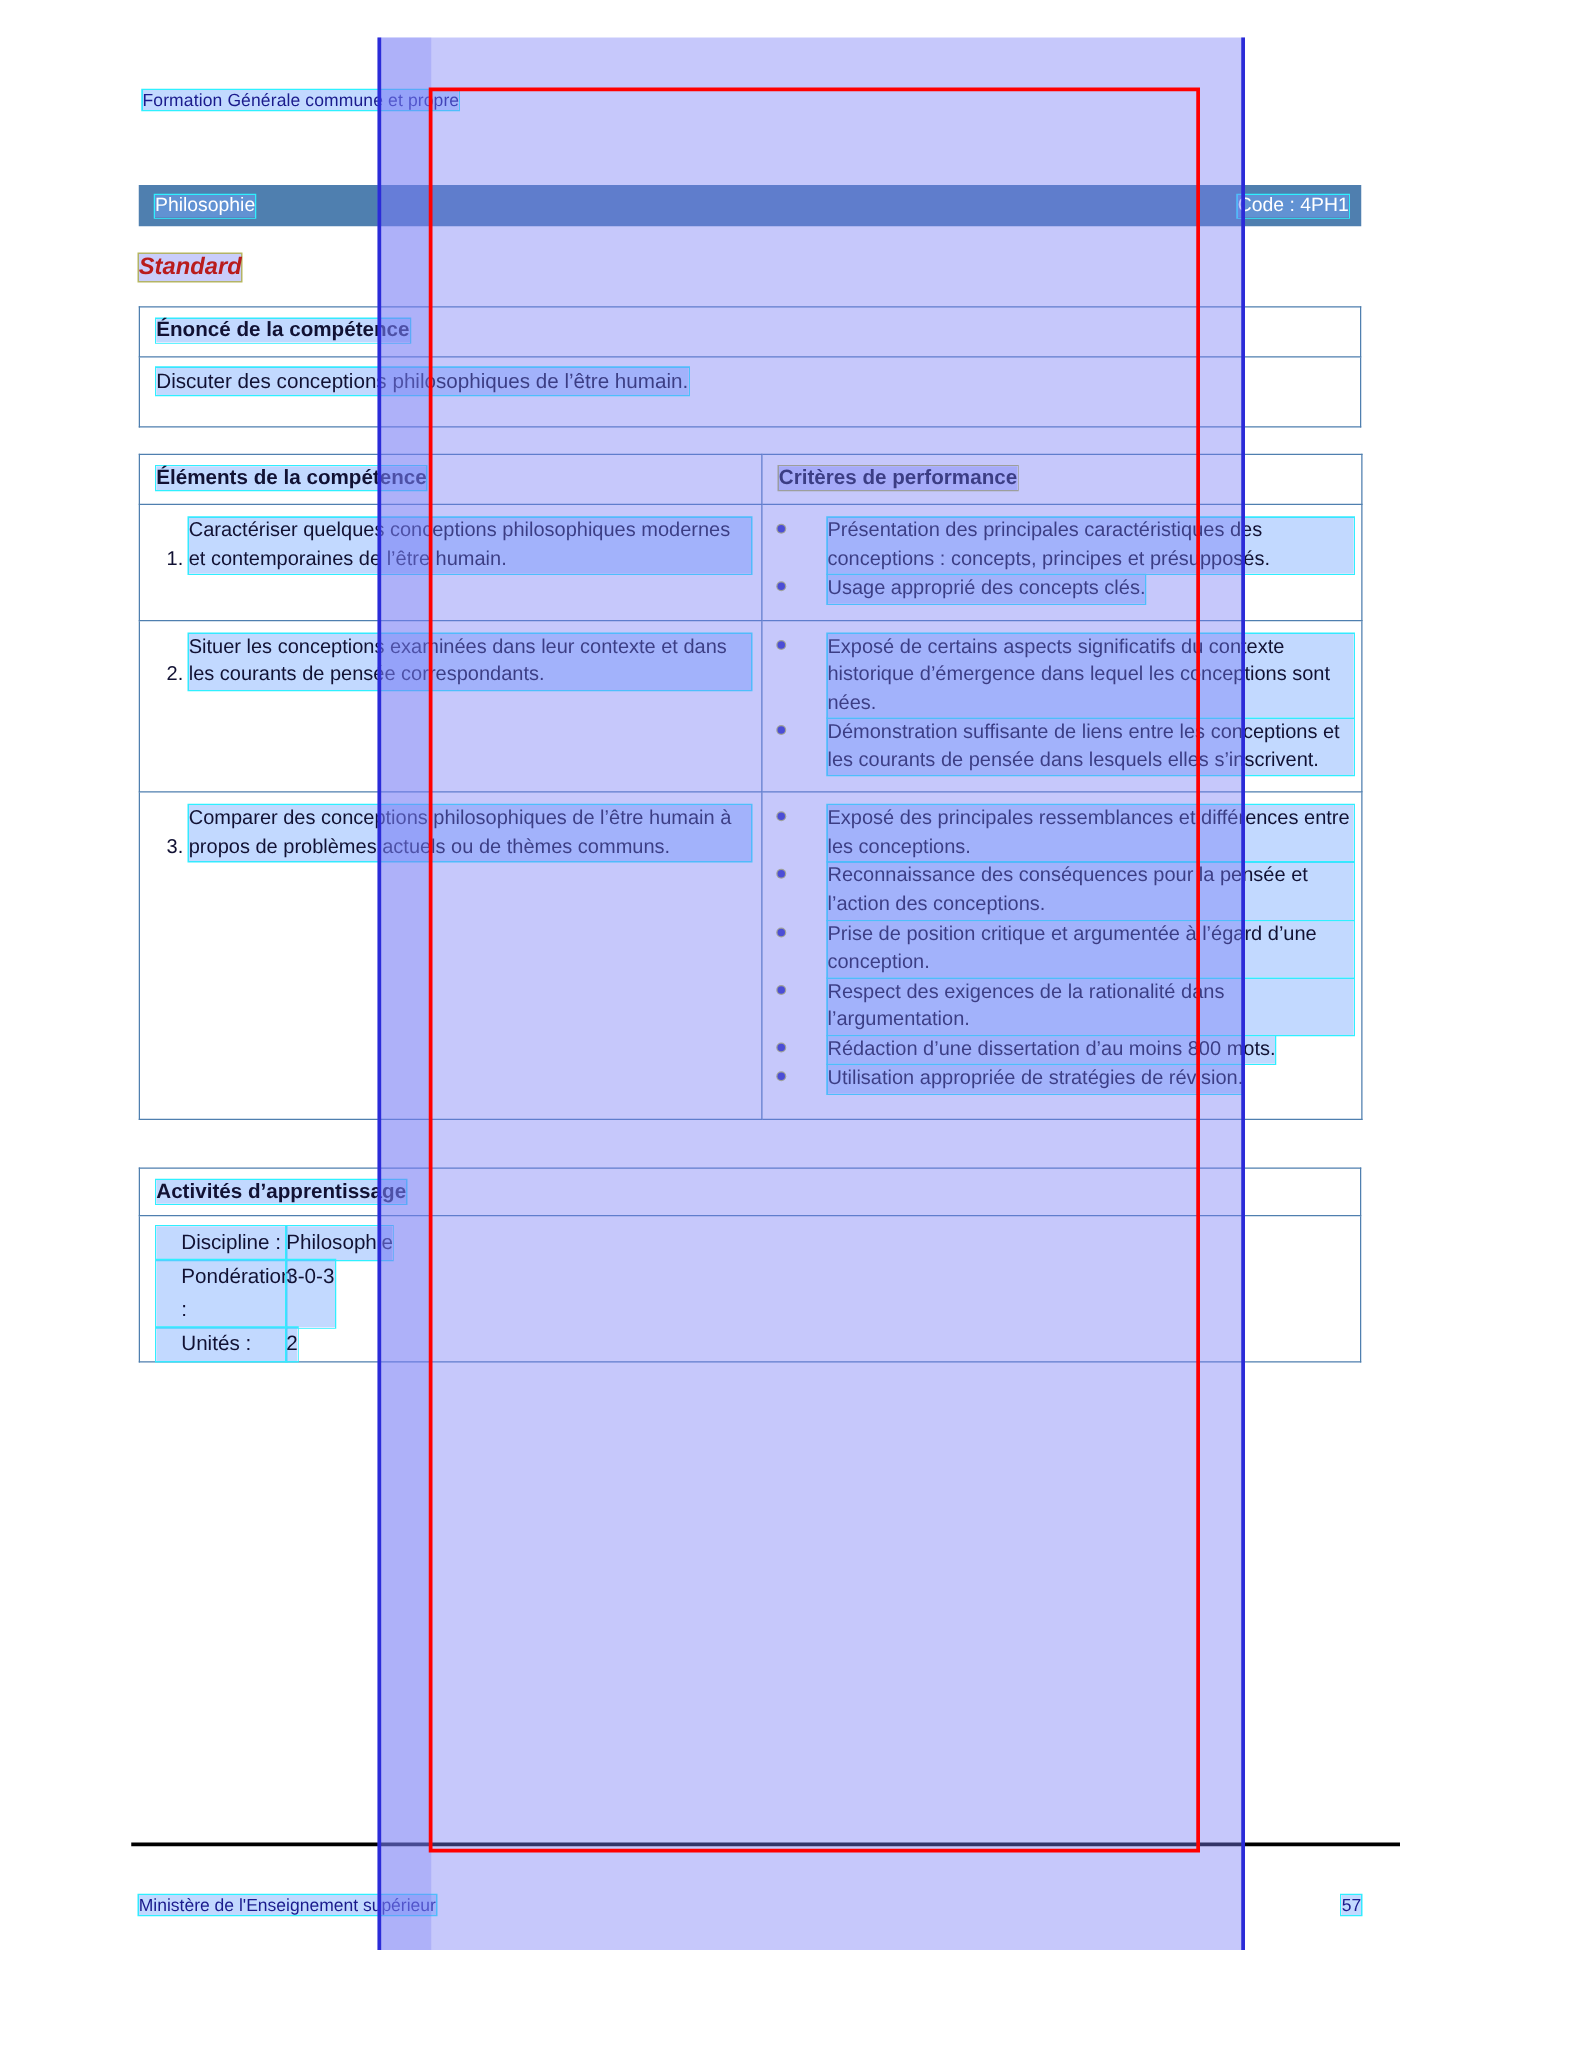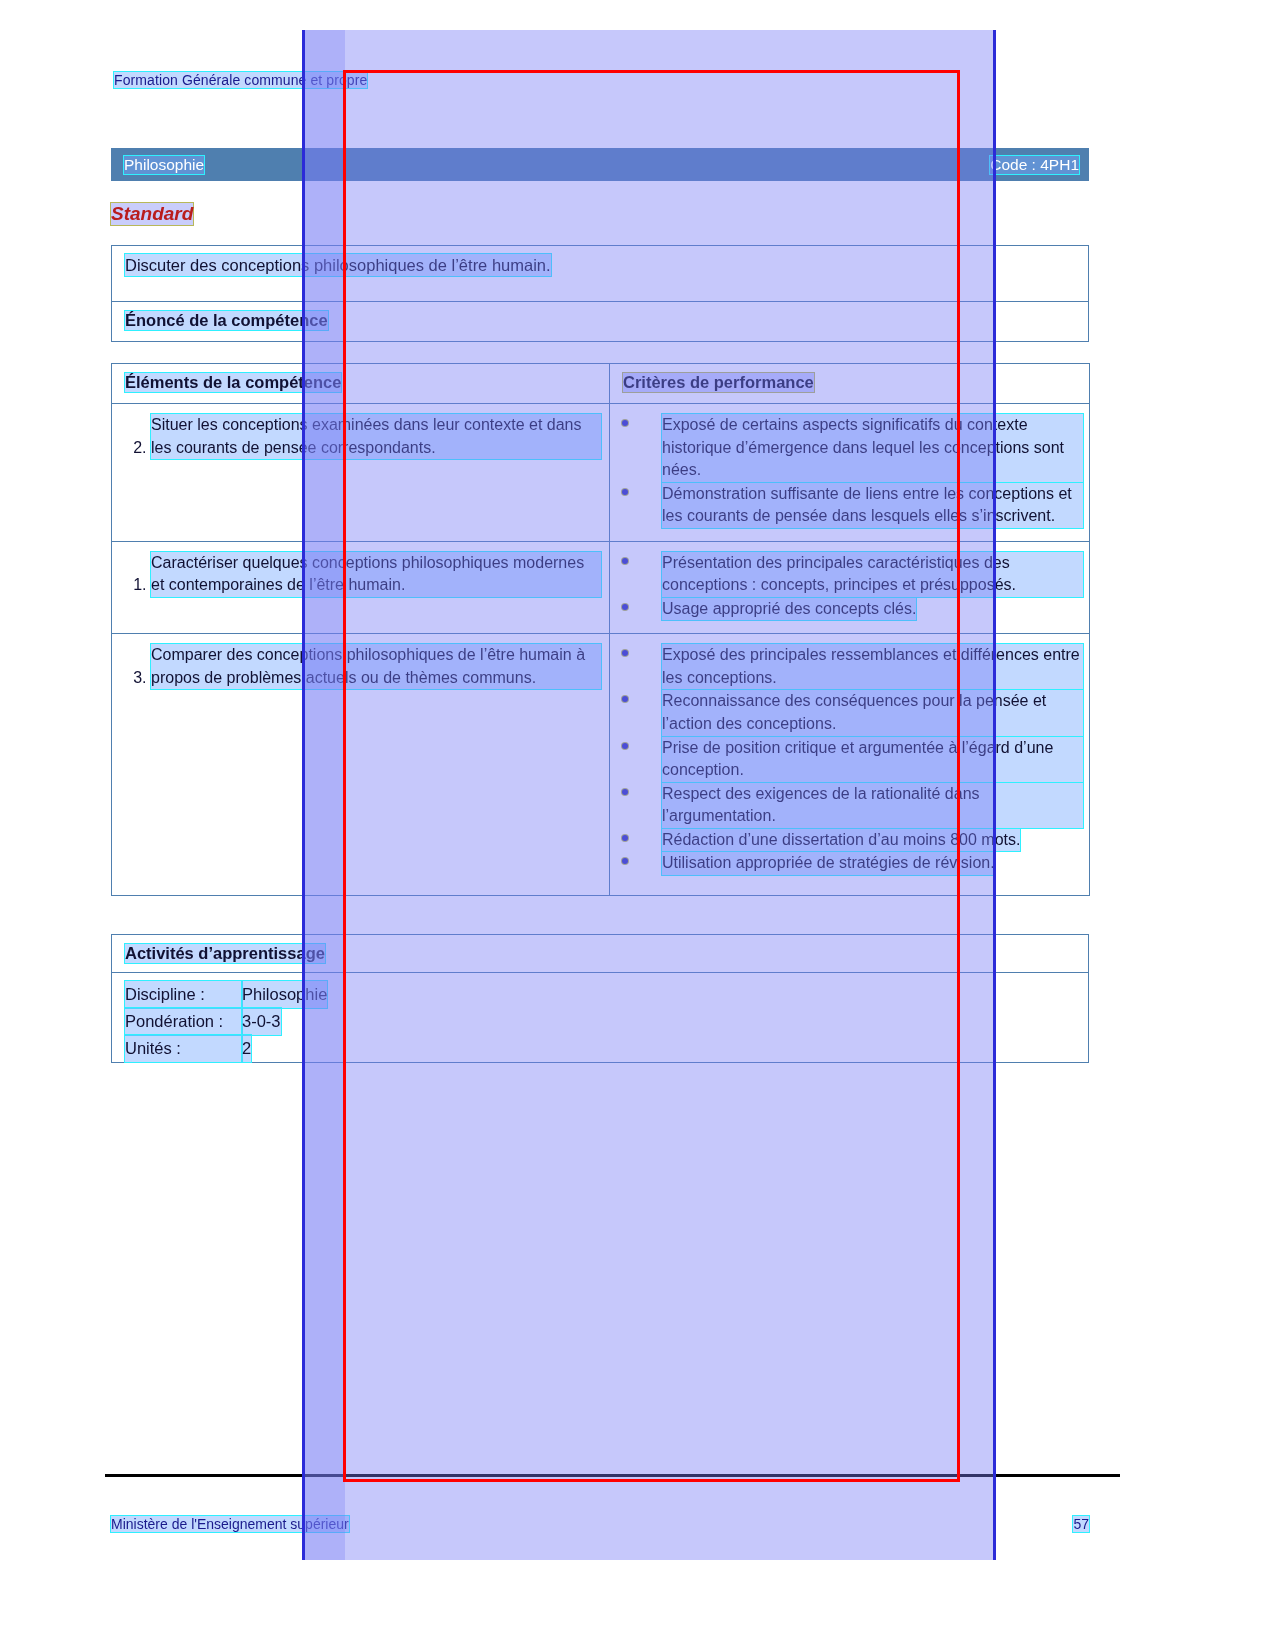--- a/index.html
+++ b/index.html
@@ -161,21 +161,21 @@
     color: #111133;
   }
   #tbl-act td.body {
     height: 86px;
     padding: 8px 0 0 13px;
     font-size: 16.5px;
     color: #111133;
     line-height: 1.63;
   }
   .kv { display: flex; }
-  .kv .k { width: 117px; }
+  .kv .k { width: 104px; padding-left: 20px; }
   .kv .v { }
 
   .footer-rule {
     position: absolute;
     left: 105px; top: 1474px;
     width: 1015px; height: 3px;
     background: #000000;
   }
   .footer {
     position: absolute;
@@ -207,67 +207,67 @@
 
     <div class="obj-std">
       <div class="standard">
         <span class="hl hl-b">Standard</span>
       </div>
     </div>
 
     <table class="frame" id="tbl-enonce">
       <tbody>
           <tr>
+        <td class="hd">
+          <span class="hl">Énoncé de la compétence</span>
+        </td>
+      </tr>
+      <tr>
         <td class="body">
           <span class="hl">Discuter des conceptions philosophiques de l’être humain.</span>
-        </td>
-      </tr>
-      <tr>
-        <td class="hd">
-          <span class="hl">Énoncé de la compétence</span>
         </td>
       </tr>
     </tbody>
       </table>
 
     <table class="frame" id="tbl-elem">
       <tbody>
           <tr>
         <td class="hd" style="width:498px">
           <span class="hl">Éléments de la compétence</span>
         </td>
         <td class="hd" style="width:480px">
           <span class="hl hl-b">Critères de performance</span>
         </td>
       </tr>
 
       <tr>
         <td class="col-left">
+          <ol class="elem-list" start="1">
+            <li><span class="hl">Caractériser quelques conceptions philosophiques modernes et contemporaines de l’être humain.</span></li>
+          </ol>
+        </td>
+        <td class="col-right">
+          <ul class="crit-list">
+            <li><span class="bullet"></span><span class="hl">Présentation des principales caractéristiques des conceptions : concepts, principes et présupposés.</span></li>
+            <li><span class="bullet"></span><span class="hl">Usage approprié des concepts clés.</span></li>
+          </ul>
+        </td>
+      </tr>
+
+      <tr>
+        <td class="col-left">
           <ol class="elem-list" start="2">
             <li><span class="hl">Situer les conceptions examinées dans leur contexte et dans les courants de pensée correspondants.</span></li>
           </ol>
         </td>
         <td class="col-right">
           <ul class="crit-list">
             <li><span class="bullet"></span><span class="hl">Exposé de certains aspects significatifs du contexte historique d’émergence dans lequel les conceptions sont nées.</span></li>
             <li><span class="bullet"></span><span class="hl">Démonstration suffisante de liens entre les conceptions et les courants de pensée dans lesquels elles s’inscrivent.</span></li>
-          </ul>
-        </td>
-      </tr>
-
-      <tr>
-        <td class="col-left">
-          <ol class="elem-list" start="1">
-            <li><span class="hl">Caractériser quelques conceptions philosophiques modernes et contemporaines de l’être humain.</span></li>
-          </ol>
-        </td>
-        <td class="col-right">
-          <ul class="crit-list">
-            <li><span class="bullet"></span><span class="hl">Présentation des principales caractéristiques des conceptions : concepts, principes et présupposés.</span></li>
-            <li><span class="bullet"></span><span class="hl">Usage approprié des concepts clés.</span></li>
           </ul>
         </td>
       </tr>
 
       <tr>
         <td class="col-left" style="height:262px">
           <ol class="elem-list" start="3">
             <li><span class="hl">Comparer des conceptions philosophiques de l’être humain à propos de problèmes actuels ou de thèmes communs.</span></li>
           </ol>
         </td>

